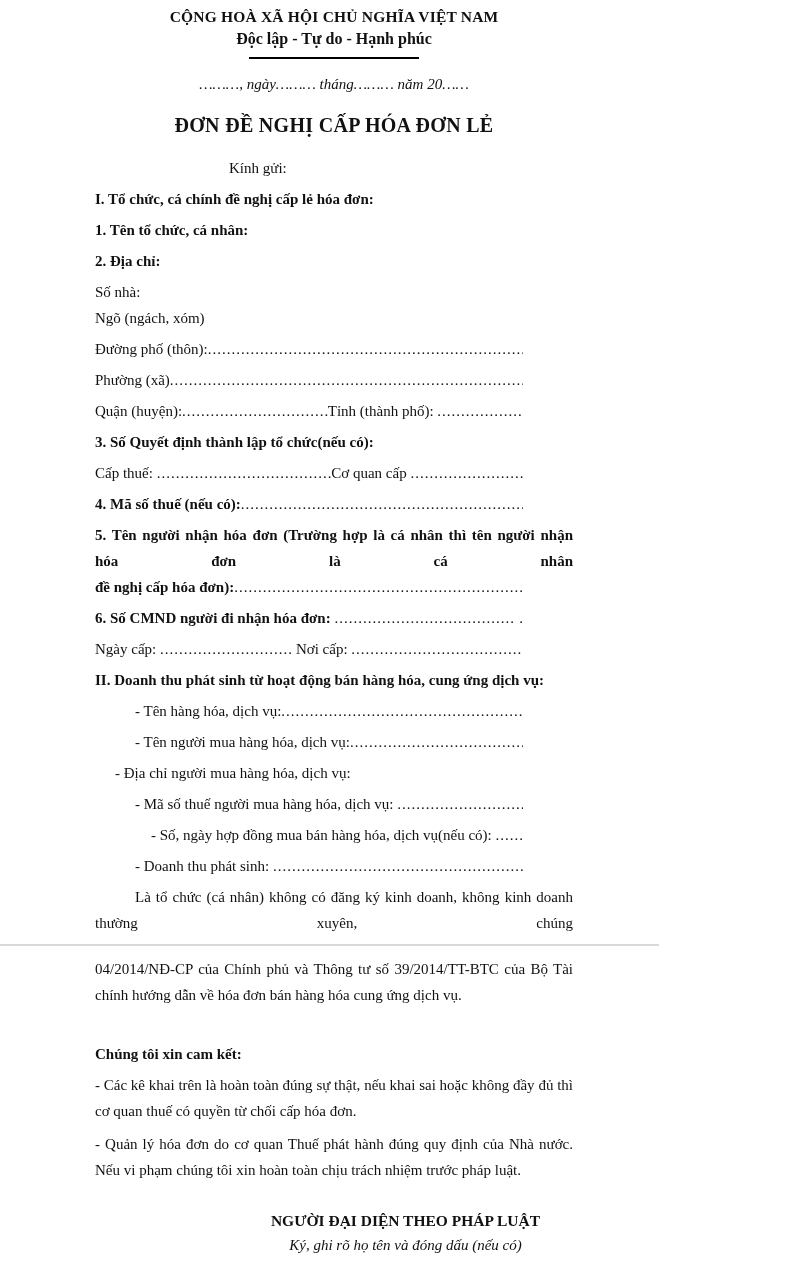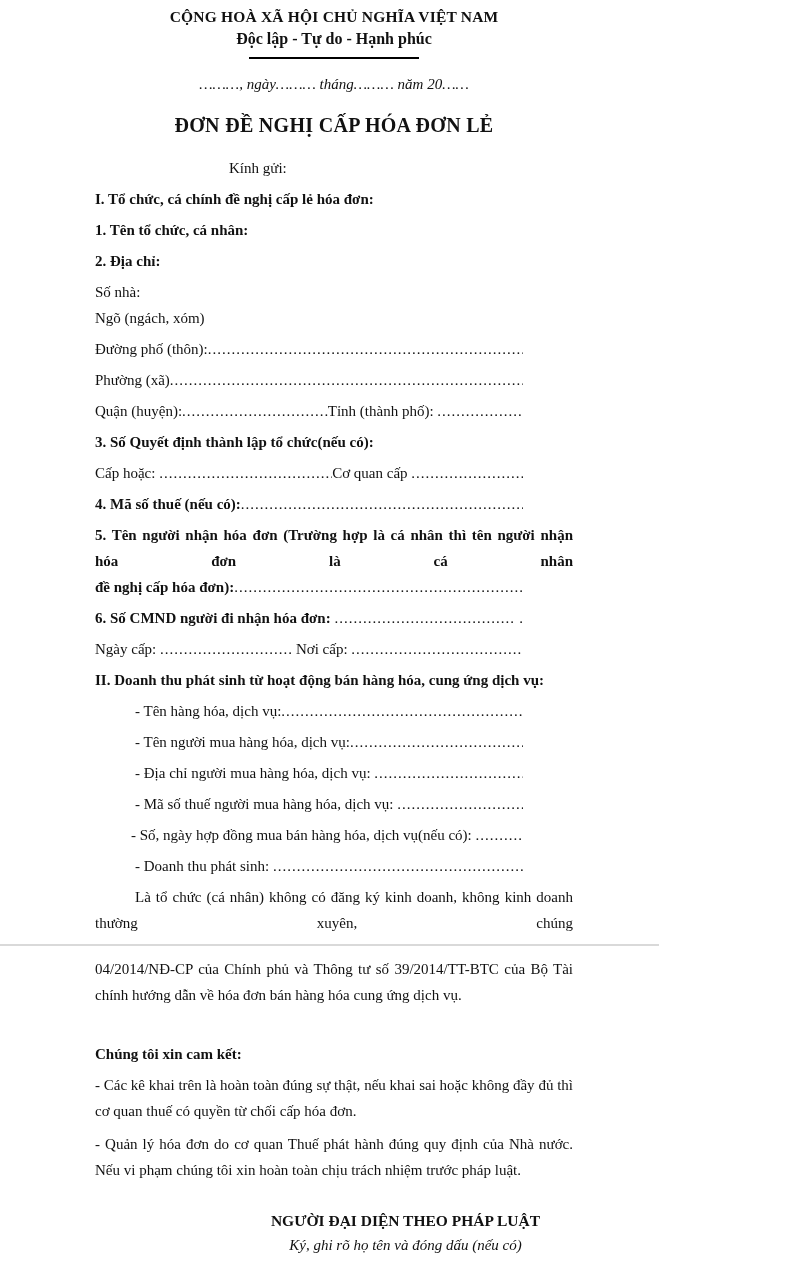--- a/index.html
+++ b/index.html
@@ -96,21 +96,21 @@
         <span class="dots" style="flex: 1 1 0px;">............................................................................................................................................................................................................................................................................................................</span>
       </div>
       <div class="dotline">
         <span class="lbl">Quận (huyện):</span>
         <span class="dots" style="flex: 1.7 1 0px;">............................................................................................................................................................................................................................................................................................................</span>
         <span class="lbl">Tỉnh (thành phố): </span>
         <span class="dots" style="flex: 1 1 0px;">............................................................................................................................................................................................................................................................................................................</span>
       </div>
       <div class="heading">3. Số Quyết định thành lập tổ chức(nếu có):</div>
       <div class="dotline">
-        <span class="lbl">Cấp hoặc: </span>
+        <span class="lbl">Cấp thuế: </span>
         <span class="dots" style="flex: 1.55 1 0px;">............................................................................................................................................................................................................................................................................................................</span>
         <span class="lbl">Cơ quan cấp </span>
         <span class="dots" style="flex: 1 1 0px;">............................................................................................................................................................................................................................................................................................................</span>
       </div>
       <div class="dotline">
         <span class="lbl b">4. Mã số thuế (nếu có):</span>
         <span class="dots" style="flex: 1 1 0px;">............................................................................................................................................................................................................................................................................................................</span>
       </div>
       <div class="justline b">5. Tên người nhận hóa đơn (Trường hợp là cá nhân thì tên người nhận hóa đơn là cá nhân</div>
       <div class="dotline">
@@ -130,29 +130,29 @@
       </div>
       <div class="heading">II. Doanh thu phát sinh từ hoạt động bán hàng hóa, cung ứng dịch vụ:</div>
       <div class="dotline" style="margin-left: 40px;">
         <span class="lbl">- Tên hàng hóa, dịch vụ:</span>
         <span class="dots" style="flex: 1 1 0px;">............................................................................................................................................................................................................................................................................................................</span>
       </div>
       <div class="dotline" style="margin-left: 40px;">
         <span class="lbl">- Tên người mua hàng hóa, dịch vụ:</span>
         <span class="dots" style="flex: 1 1 0px;">............................................................................................................................................................................................................................................................................................................</span>
       </div>
-      <div class="dotline" style="margin-left: 40px;">
+      <div class="dotline" style="margin-left: 20px; flex-direction: column;">
         <span class="lbl">- Địa chỉ người mua hàng hóa, dịch vụ: </span>
         <span class="dots" style="flex: 1 1 0px;">............................................................................................................................................................................................................................................................................................................</span>
       </div>
       <div class="dotline" style="margin-left: 40px;">
         <span class="lbl">- Mã số thuế người mua hàng hóa, dịch vụ: </span>
         <span class="dots" style="flex: 1 1 0px;">............................................................................................................................................................................................................................................................................................................</span>
       </div>
-      <div class="dotline" style="margin-left: 36px;">
+      <div class="dotline" style="margin-left: 56px;">
         <span class="lbl">- Số, ngày hợp đồng mua bán hàng hóa, dịch vụ(nếu có): </span>
         <span class="dots" style="flex: 1 1 0px;">............................................................................................................................................................................................................................................................................................................</span>
       </div>
       <div class="dotline" style="margin-left: 40px;">
         <span class="lbl">- Doanh thu phát sinh: </span>
         <span class="dots" style="flex: 1 1 0px;">............................................................................................................................................................................................................................................................................................................</span>
       </div>
       <div class="justline" style="text-indent: 40px;">Là tổ chức (cá nhân) không có đăng ký kinh doanh, không kinh doanh thường xuyên, chúng</div>
       <div class="pagebreak"></div>
       <div class="para">04/2014/NĐ-CP của Chính phủ và Thông tư số 39/2014/TT-BTC của Bộ Tài chính hướng dẫn về hóa đơn bán hàng hóa cung ứng dịch vụ.</div>

